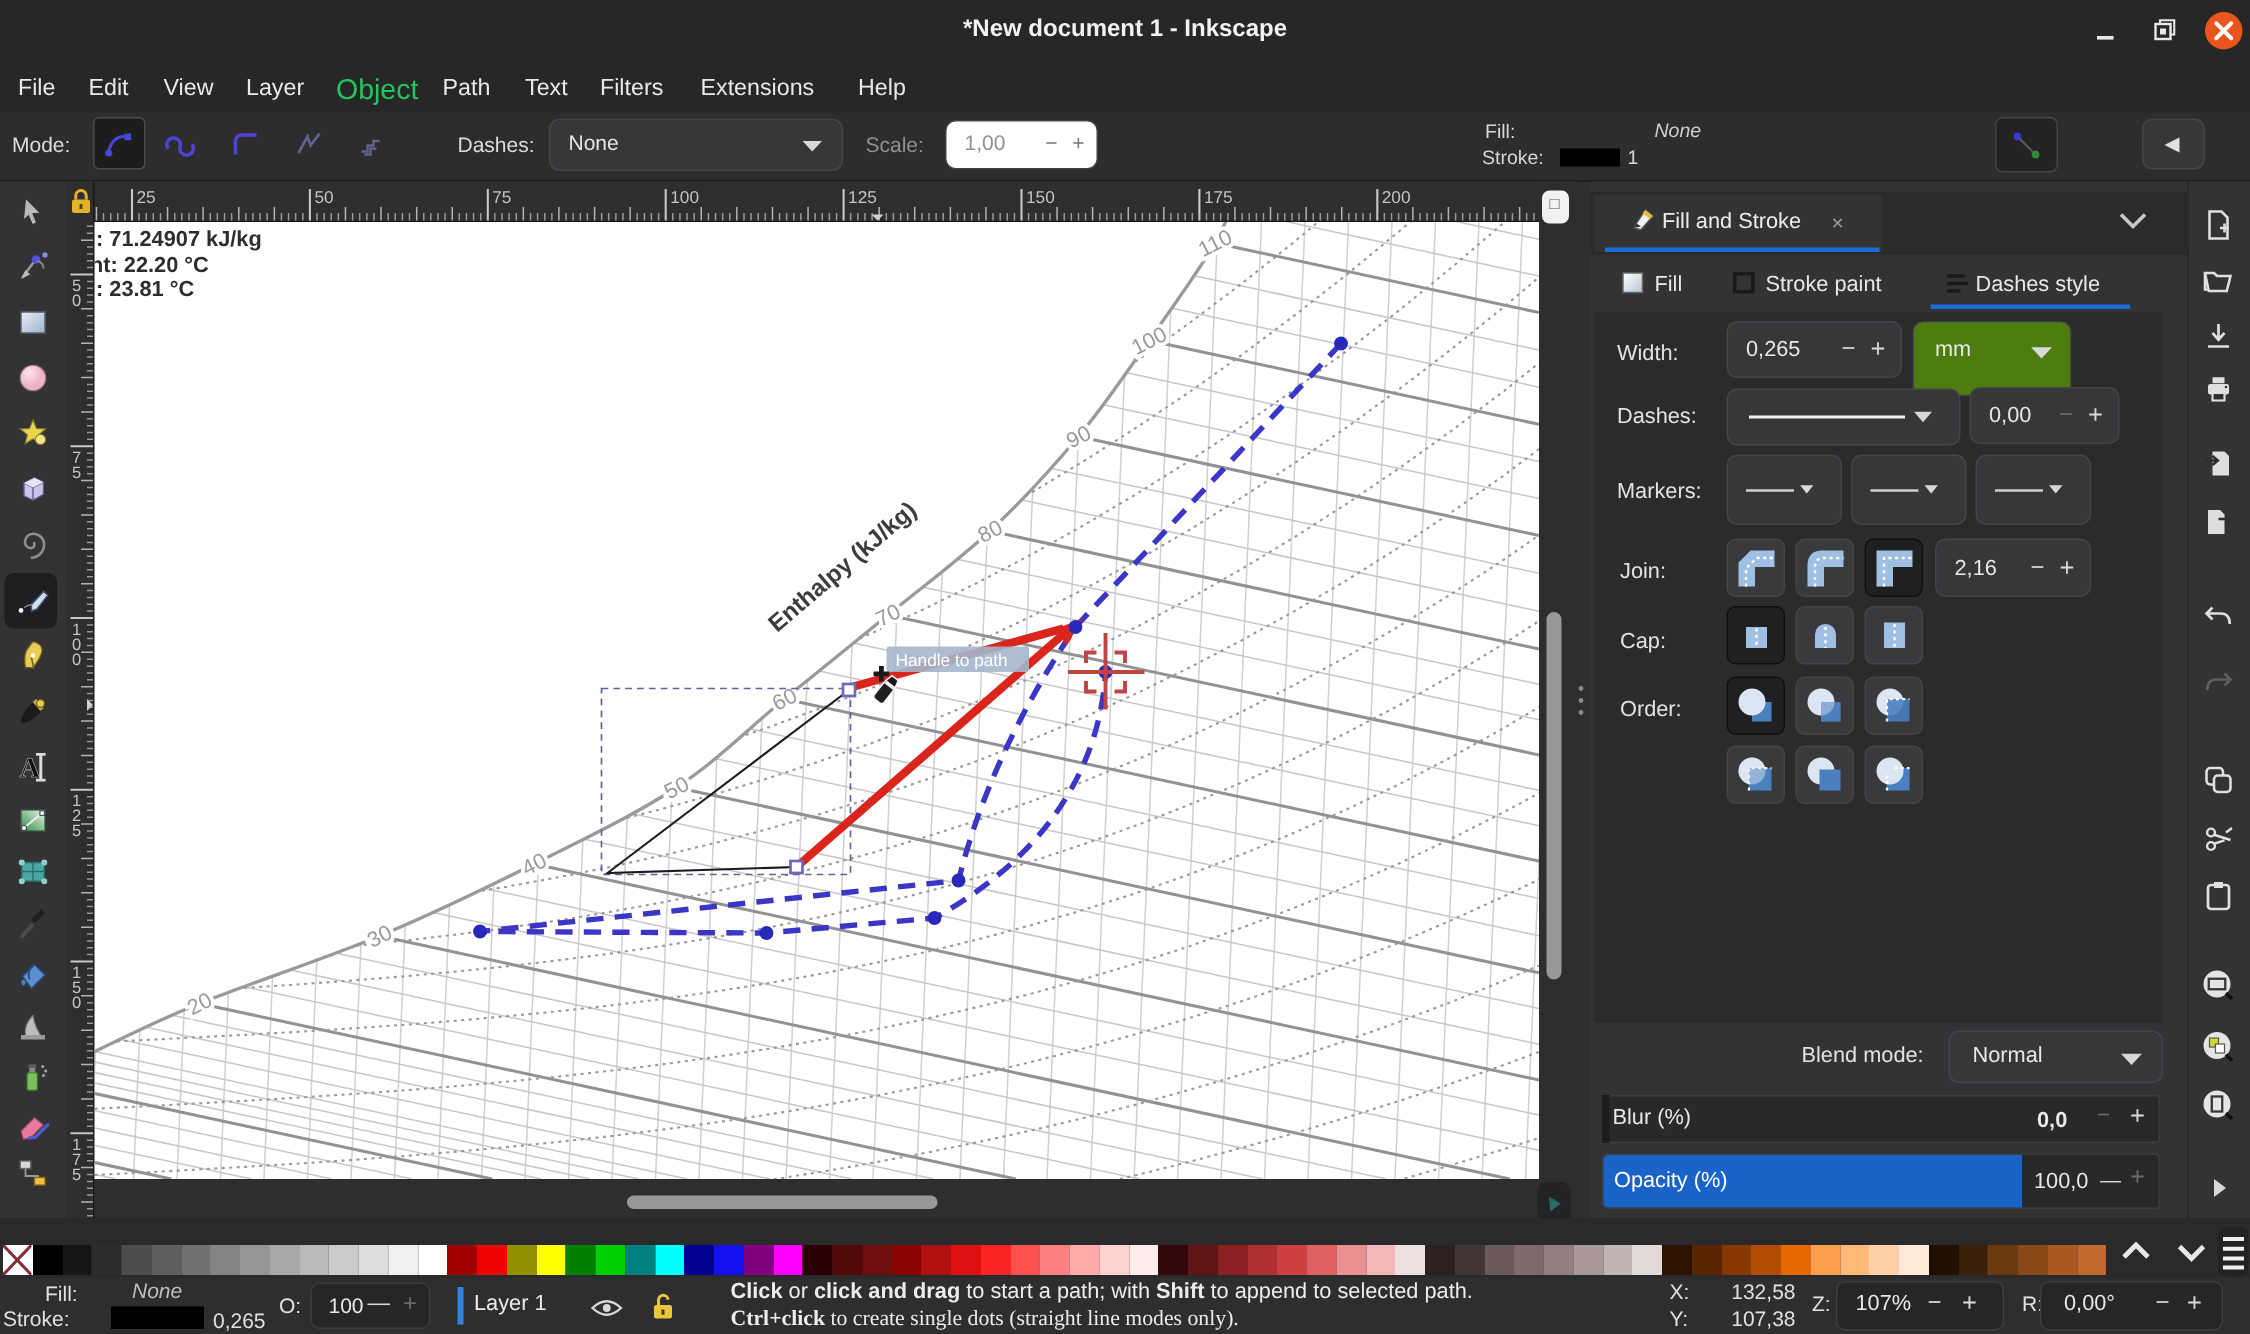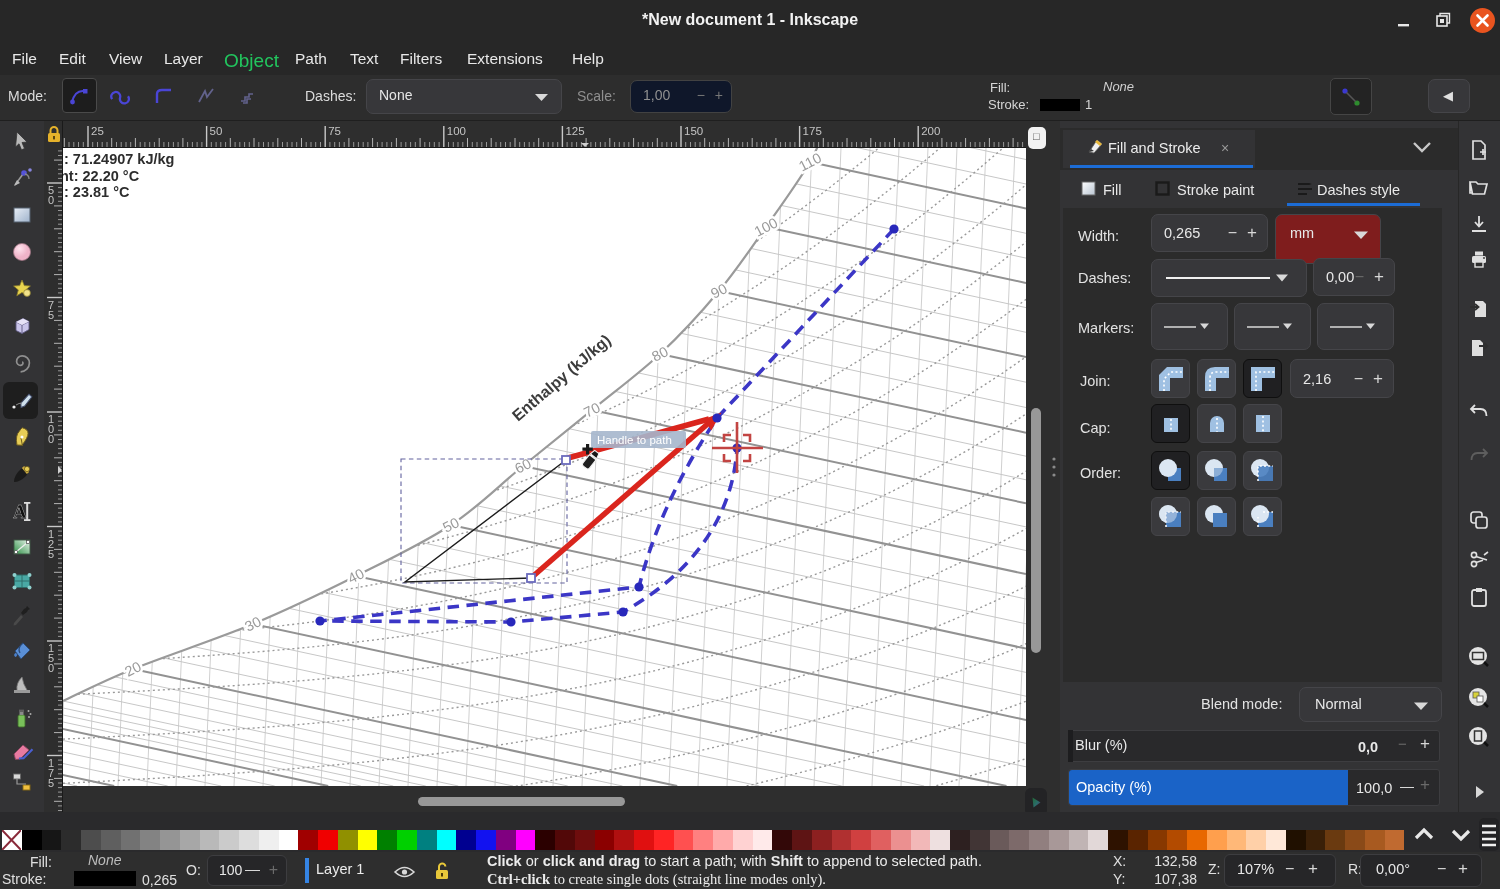--- a/index.html
+++ b/index.html
@@ -58,21 +58,21 @@
     </svg>
   </div>
 <div style="position:absolute;left:305px;top:88px;font-size:14px;color:#dcdcdc;font-weight:normal;white-space:nowrap;">Dashes:</div>
 <div style="position:absolute;left:366px;top:79px;width:196px;height:35px;background:#37373a;border:1px solid #454549;border-radius:7px">
     <div style="position:absolute;left:12px;top:7px;font-size:14px;color:#e6e6e6">None</div>
     <svg style="position:absolute;right:12px;top:13px" width="15" height="9">
       <path d="M1,1 L14,1 L7.5,8 Z" fill="#d8d8d8"></path>
     </svg>
   </div>
 <div style="position:absolute;left:577px;top:88px;font-size:14px;color:#8f8f8f;font-weight:normal;white-space:nowrap;">Scale:</div>
-<div style="position:absolute;left:630px;top:80px;width:102px;height:33px;background:#0f172a;border:1px solid #424242;border-radius:7px">
+<div style="position:absolute;left:630px;top:80px;width:102px;height:33px;background:#ffffff;border:1px solid #424242;border-radius:7px">
     <div style="position:absolute;left:12px;top:6px;font-size:14px;color:#909090">1,00</div>
     <div style="position:absolute;right:26px;top:6px;color:#777;font-size:14px">−</div>
     <div style="position:absolute;right:8px;top:6px;color:#777;font-size:14px">+</div>
   </div>
 <div style="position:absolute;left:990px;top:80px;font-size:13px;color:#d6d6d6;font-weight:normal;white-space:nowrap;">Fill:</div>
 <div style="position:absolute;left:1103px;top:79px;font-size:13px;color:#cfcfcf;font-weight:normal;white-space:nowrap;font-style:italic">None</div>
 <div style="position:absolute;left:988px;top:97px;font-size:13px;color:#d6d6d6;font-weight:normal;white-space:nowrap;">Stroke:</div>
 <div style="position:absolute;left:1040px;top:99px;width:40px;height:12px;background:#000000"></div>
 <div style="position:absolute;left:1085px;top:97px;font-size:13px;color:#d6d6d6;font-weight:normal;white-space:nowrap;">1</div>
 <div style="position:absolute;left:1330px;top:78px;width:42px;height:37px;background:#232323;border:1px solid #454545;border-radius:5px"><svg width="40" height="35">
@@ -852,32 +852,32 @@
   </svg>
 <div style="position:absolute;left:1317px;top:182px;font-size:14.5px;color:#e8e8e8;font-weight:normal;white-space:nowrap;">Dashes style</div>
 <div style="position:absolute;left:1287px;top:203px;width:133px;height:3px;background:#1c6cd5"></div>
 <div style="position:absolute;left:1063px;top:208px;width:379px;height:474px;background:#2b2b2b"></div>
 <div style="position:absolute;left:1078px;top:228px;font-size:14.5px;color:#e2e2e2;font-weight:normal;white-space:nowrap;">Width:</div>
 <div style="position:absolute;left:1151px;top:214px;width:117px;height:38px;background:#37373a;border:1px solid #454549;border-radius:7px">
     <div style="position:absolute;left:12px;top:10.0px;font-size:14.5px;color:#e8e8e8">0,265</div>
     <div style="position:absolute;right:30px;top:9.0px;color:#d8d8d8;font-size:16px">−</div>
     <div style="position:absolute;right:10px;top:8.0px;color:#d8d8d8;font-size:17px">+</div>
   </div>
-<div style="position:absolute;left:1275px;top:214px;width:106px;height:50px;background:#7f1d1d;border:1px solid #454549;border-radius:7px">
+<div style="position:absolute;left:1275px;top:214px;width:106px;height:50px;background:#4d7c0f;border:1px solid #454549;border-radius:7px">
     <div style="position:absolute;left:14px;top:10px;font-size:14.5px;color:#e8e8e8">mm</div>
     <svg style="position:absolute;right:11px;top:15px" width="16" height="10">
       <path d="M1,1.5 L15,1.5 L8,9 Z" fill="#d8d8d8"></path>
     </svg>
   </div>
 <div style="position:absolute;left:1078px;top:270px;font-size:14.5px;color:#e2e2e2;font-weight:normal;white-space:nowrap;">Dashes:</div>
 <div style="position:absolute;left:1151px;top:259px;width:156px;height:38px;background:#37373a;border:1px solid #454549;border-radius:7px"><svg width="154" height="36">
       <line x1="14" y1="18" x2="118" y2="18" stroke="#f0f0f0" stroke-width="2"></line>
       <path d="M124,14.5 l12,0 -6,7 Z" fill="#d8d8d8"></path>
     </svg></div>
-<div style="position:absolute;left:1313px;top:258px;width:82px;height:38px;background:#37373a;border:1px solid #454549;border-radius:7px">
+<div style="position:absolute;left:1313px;top:258px;width:100px;height:38px;background:#37373a;border:1px solid #454549;border-radius:7px">
     <div style="position:absolute;left:12px;top:10.0px;font-size:14.5px;color:#e8e8e8">0,00</div>
     <div style="position:absolute;right:30px;top:9.0px;color:#6a6a6a;font-size:16px">−</div>
     <div style="position:absolute;right:10px;top:8.0px;color:#d8d8d8;font-size:17px">+</div>
   </div>
 <div style="position:absolute;left:1078px;top:320px;font-size:14.5px;color:#e2e2e2;font-weight:normal;white-space:nowrap;">Markers:</div>
 <div style="position:absolute;left:1151px;top:303px;width:77px;height:47px;background:#37373a;border:1px solid #454549;border-radius:7px"><svg width="75" height="45">
       <line x1="12" y1="23" x2="44" y2="23" stroke="#cfcfcf" stroke-width="1.6"></line>
       <path d="M48,19.5 l9,0 -4.5,5.5 Z" fill="#d8d8d8"></path>
     </svg></div>
 <div style="position:absolute;left:1234px;top:303px;width:77px;height:47px;background:#37373a;border:1px solid #454549;border-radius:7px"><svg width="75" height="45">

